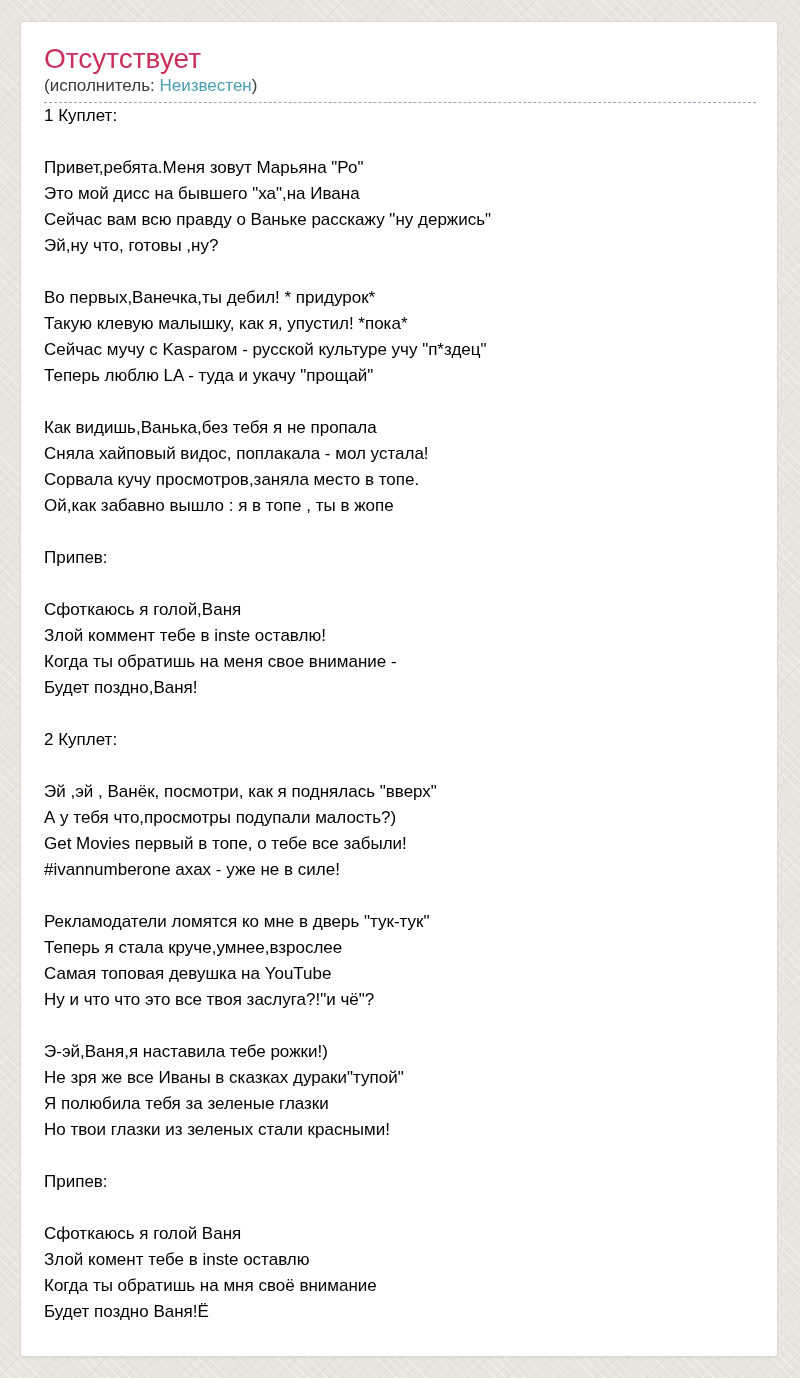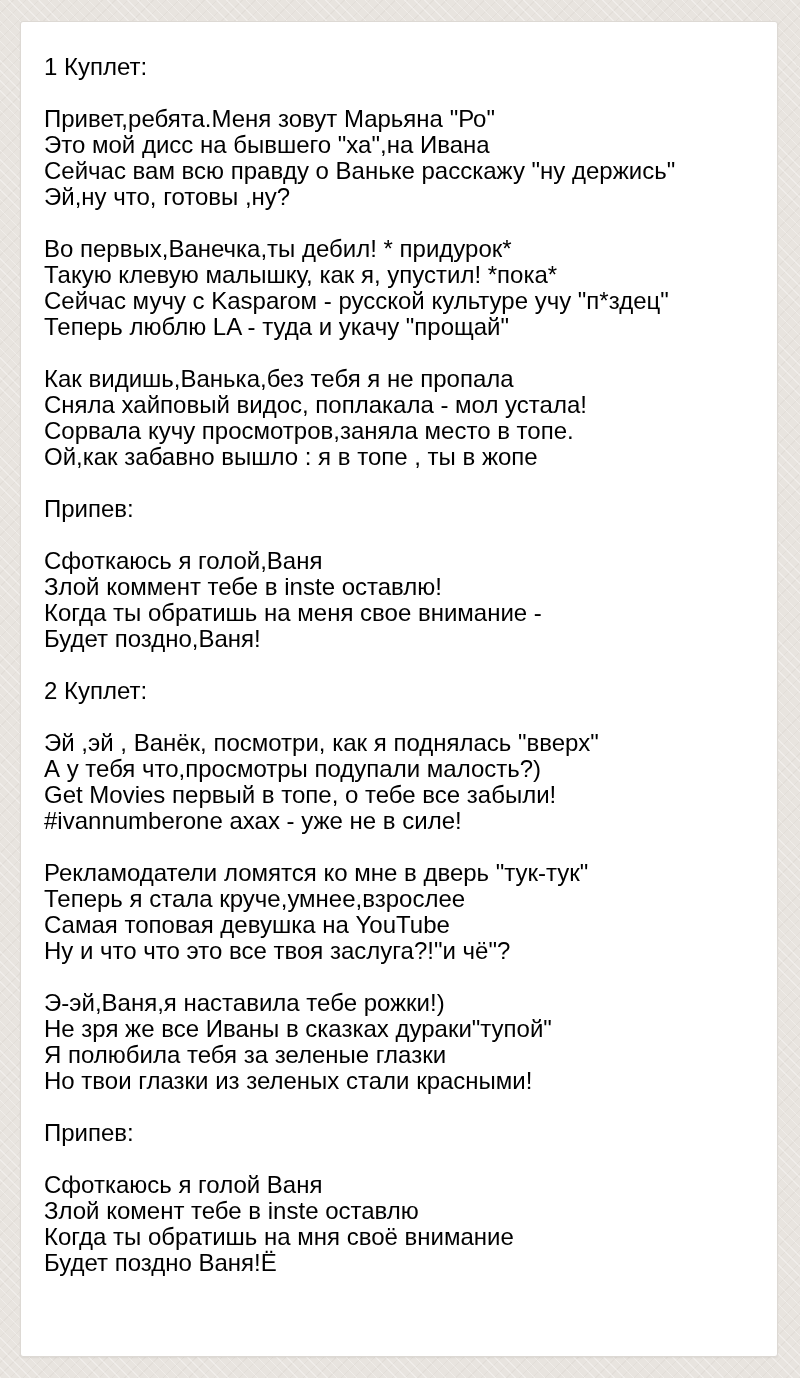--- a/index.html
+++ b/index.html
@@ -51,32 +51,37 @@
     line-height: 21px;
     color: #3a3a3a;
     margin-top: 1px;
   }
   .artist-link {
     color: #4a9db2;
     text-decoration: none;
     cursor: pointer;
   }
   .lyrics {
-    margin-top: 11px;
-    font-size: 24px;
+    font-size: 17px;
     line-height: 26px;
     color: #000000;
     white-space: pre-line;
   }
 </style>
 </head>
 <body>
 
 <div class="card">
 
+  <div class="song-header">
+    <a class="song-title">Отсутствует</a>
+    <div class="song-subtitle">
+      <span>(исполнитель: </span><a class="artist-link">Неизвестен</a><span>)</span>
+    </div>
+  </div>
 
   <div class="lyrics">1 Куплет:
 
 Привет,ребята.Меня зовут Марьяна "Ро"
 Это мой дисс на бывшего "ха",на Ивана
 Сейчас вам всю правду о Ваньке расскажу "ну держись"
 Эй,ну что, готовы ,ну?
 
 Во первых,Ванечка,ты дебил! * придурок*
 Такую клевую малышку, как я, упустил! *пока*

